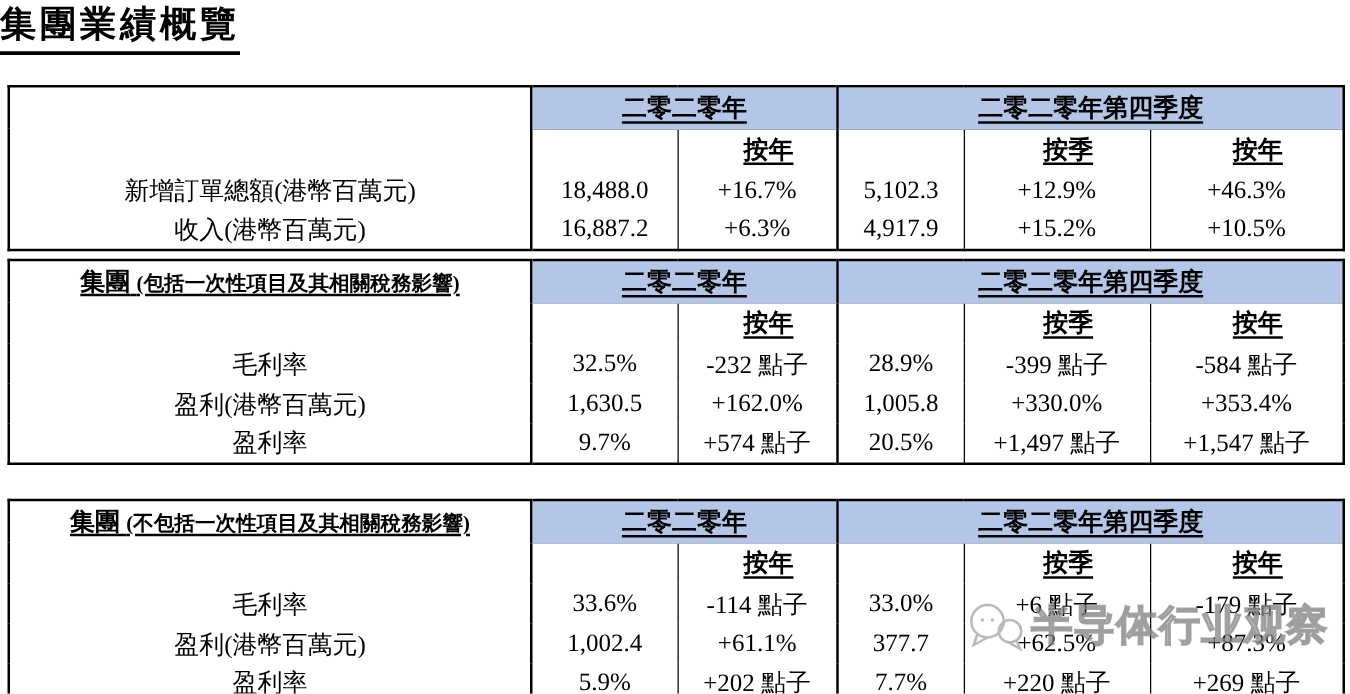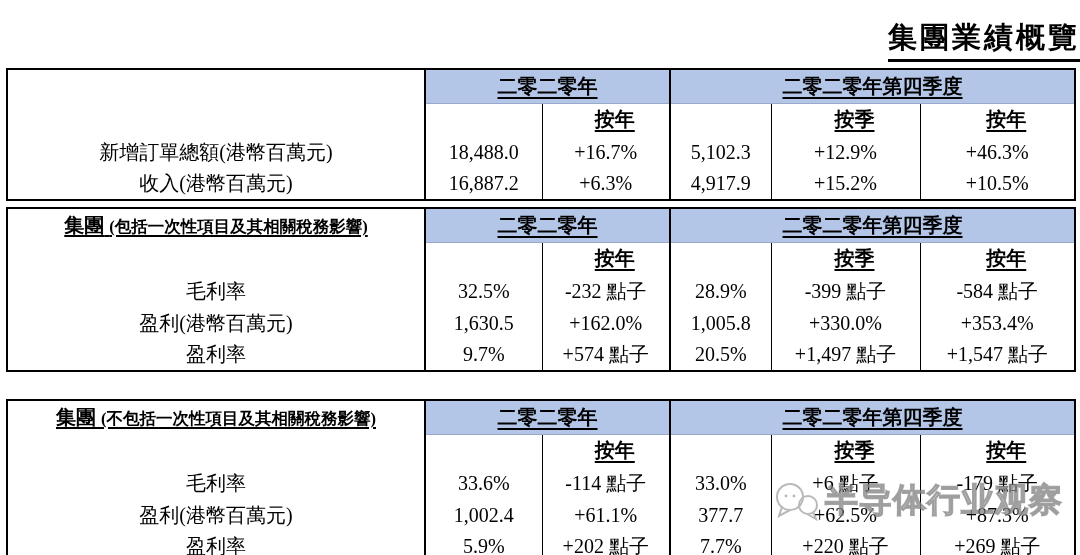--- a/index.html
+++ b/index.html
@@ -2,21 +2,21 @@
 <html style="--header-bg: #b4c6e7; --border: #000000; --watermark-gray: #8c8c8c;"><head>
 <meta charset="utf-8">
 <style>
   * { margin:0; padding:0; box-sizing:border-box; }
   html,body { background:#ffffff; }
   .page {
     position:relative; width:1080px; height:555px; background:#ffffff;
     font-family:"Liberation Serif","DejaVu Serif",serif; color:#000;
     overflow:hidden;
   }
-  .title-wrap { position:absolute; top:18px; left:0; width:100%; text-align:right;text-decoration:underline; }
+  .title-wrap { position:absolute; top:0; left:0; width:100%; text-align:left;text-decoration:underline; }
   .title-wrap .title {
     display:inline-block; font-size:29px; font-weight:700; letter-spacing:3px;
     border-bottom:3px solid #000; padding-bottom:1px;
   }
   table.tbl {
     position:absolute; left:6px; width:1068px;
     border-collapse:collapse; table-layout:fixed;
     border:2px solid #000;
   }
   .t1 { top:68px; } .t2 { top:207px; } .t3 { top:399px; }

